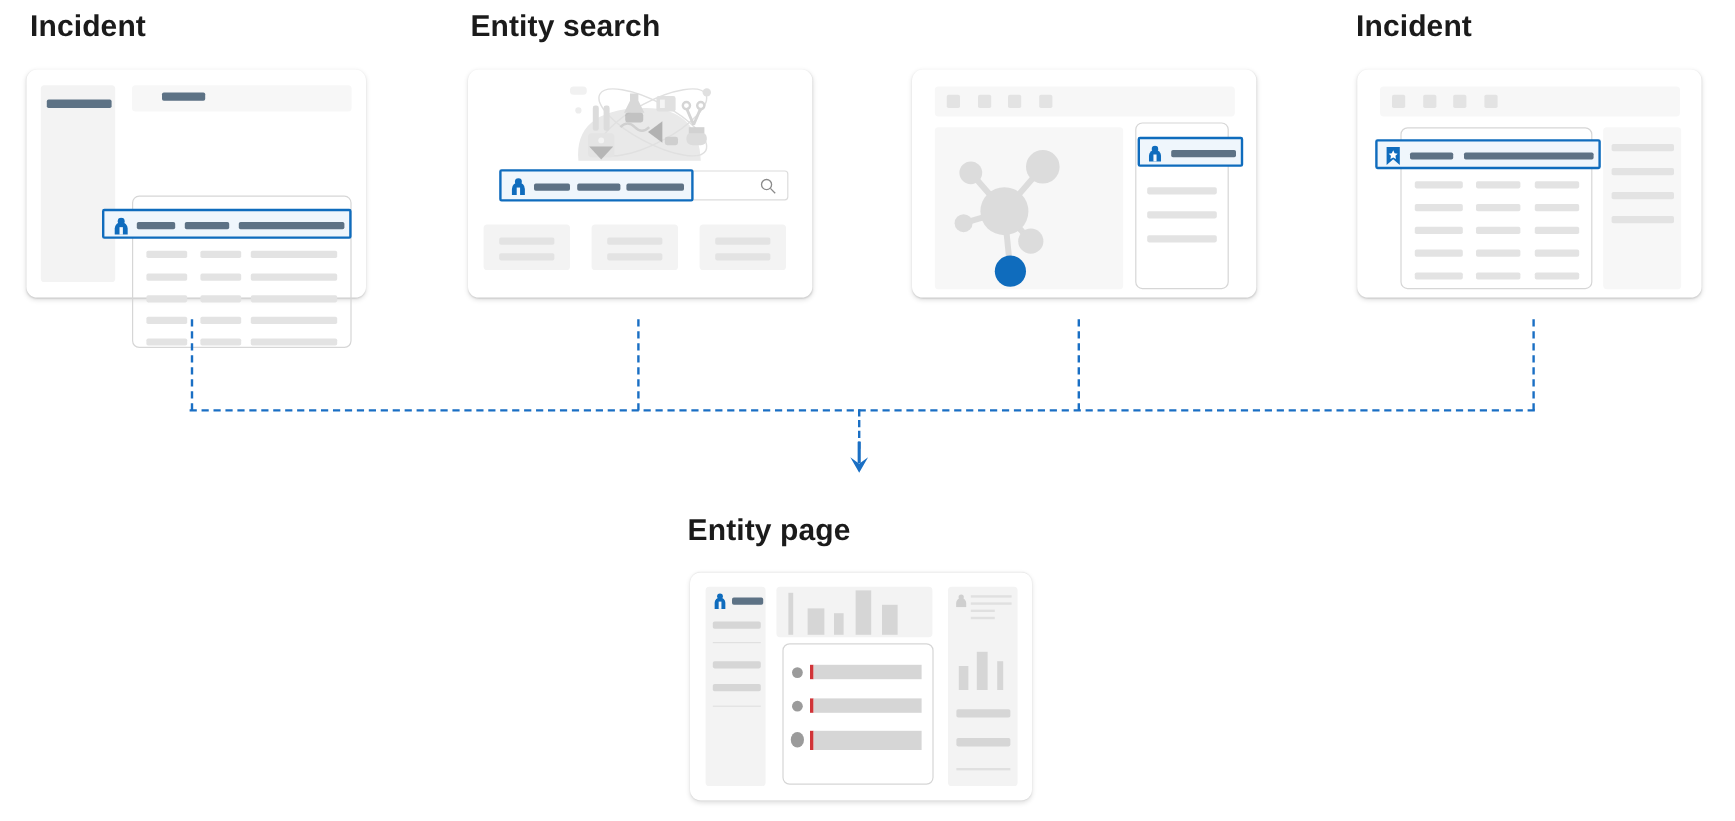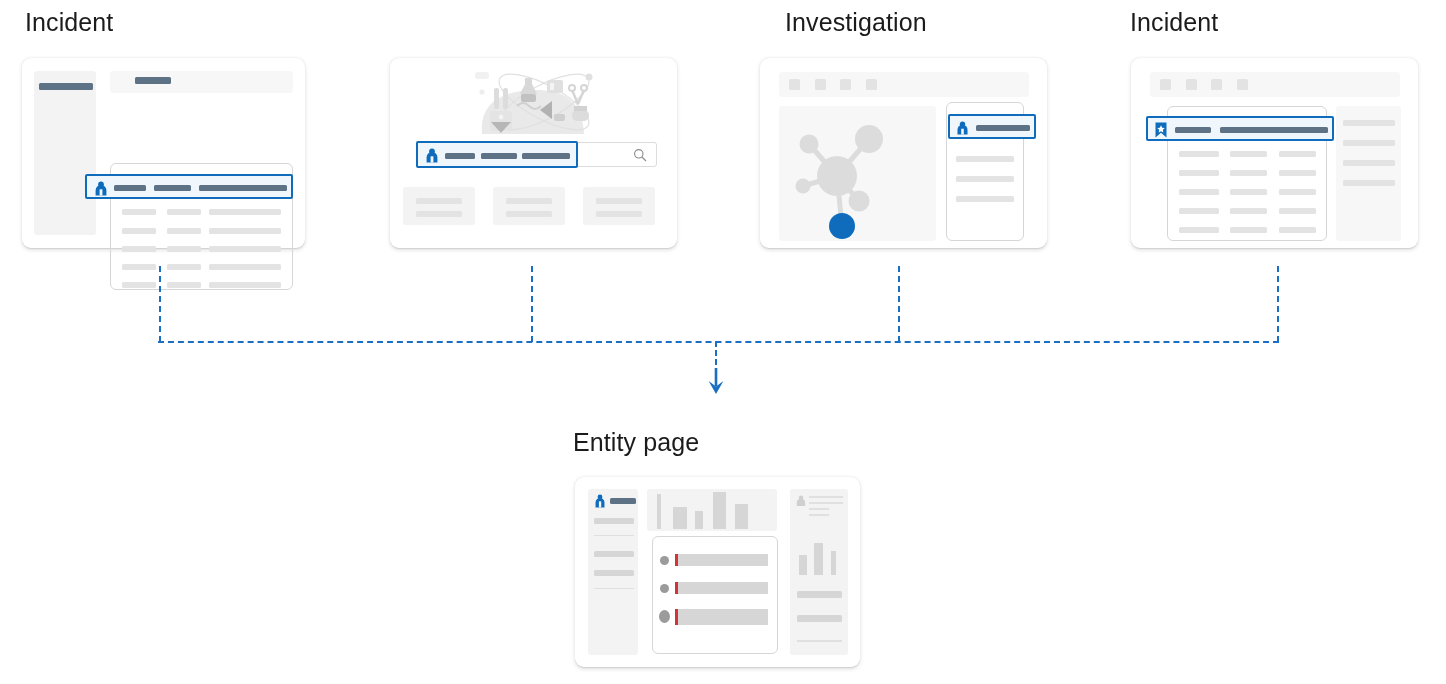--- a/index.html
+++ b/index.html
@@ -7,21 +7,21 @@
     width: 1446px; height: 684px;
     background: #ffffff;
     font-family: "Liberation Sans", sans-serif;
     overflow: hidden;
   }
   #stage { position: relative; width: 1446px; height: 684px; }
 
   .panel-title {
     position: absolute;
     font-size: 25px;
-    font-weight: 400;
+    font-weight: 700;
     color: #1b1b1b;
     letter-spacing: 0.1px;
     white-space: nowrap;
   }
 
   .card {
     position: absolute;
     background: #ffffff;
     border-radius: 9px;
     box-shadow: 0 1.4px 4px rgba(0,0,0,0.13), 0 0.4px 1.2px rgba(0,0,0,0.10);
@@ -55,21 +55,21 @@
   }
   svg { display: block; }
   .abs { position: absolute; }
 </style>
 </head>
 <body>
 
 <div id="stage">
 
   <div class="panel-title" style="left:25px; top:8px;">Incident</div>
-  <div class="panel-title" style="left:785px; top:8px;">Investigation</div>
+  <div class="panel-title" style="left:392px; top:8px;">Entity search</div>
   <div class="panel-title" style="left:1130px; top:8px;">Incident</div>
   <div class="panel-title" style="left:573px; top:428px;">Entity page</div>
 
   <div class="card" style="left:22px; top:58px; width:283px; height:190px;">
 
     <div class="block" style="left:12px; top:13px; width:62px; height:164px;"></div>
     <div class="bar-dark" style="left:17px; top:25px; width:54px; height:7px;"></div>
 
     <div class="block2" style="left:88px; top:13px; width:183px; height:22px;"></div>
     <div class="bar-dark" style="left:113px; top:19px; width:36px; height:7px;"></div>

